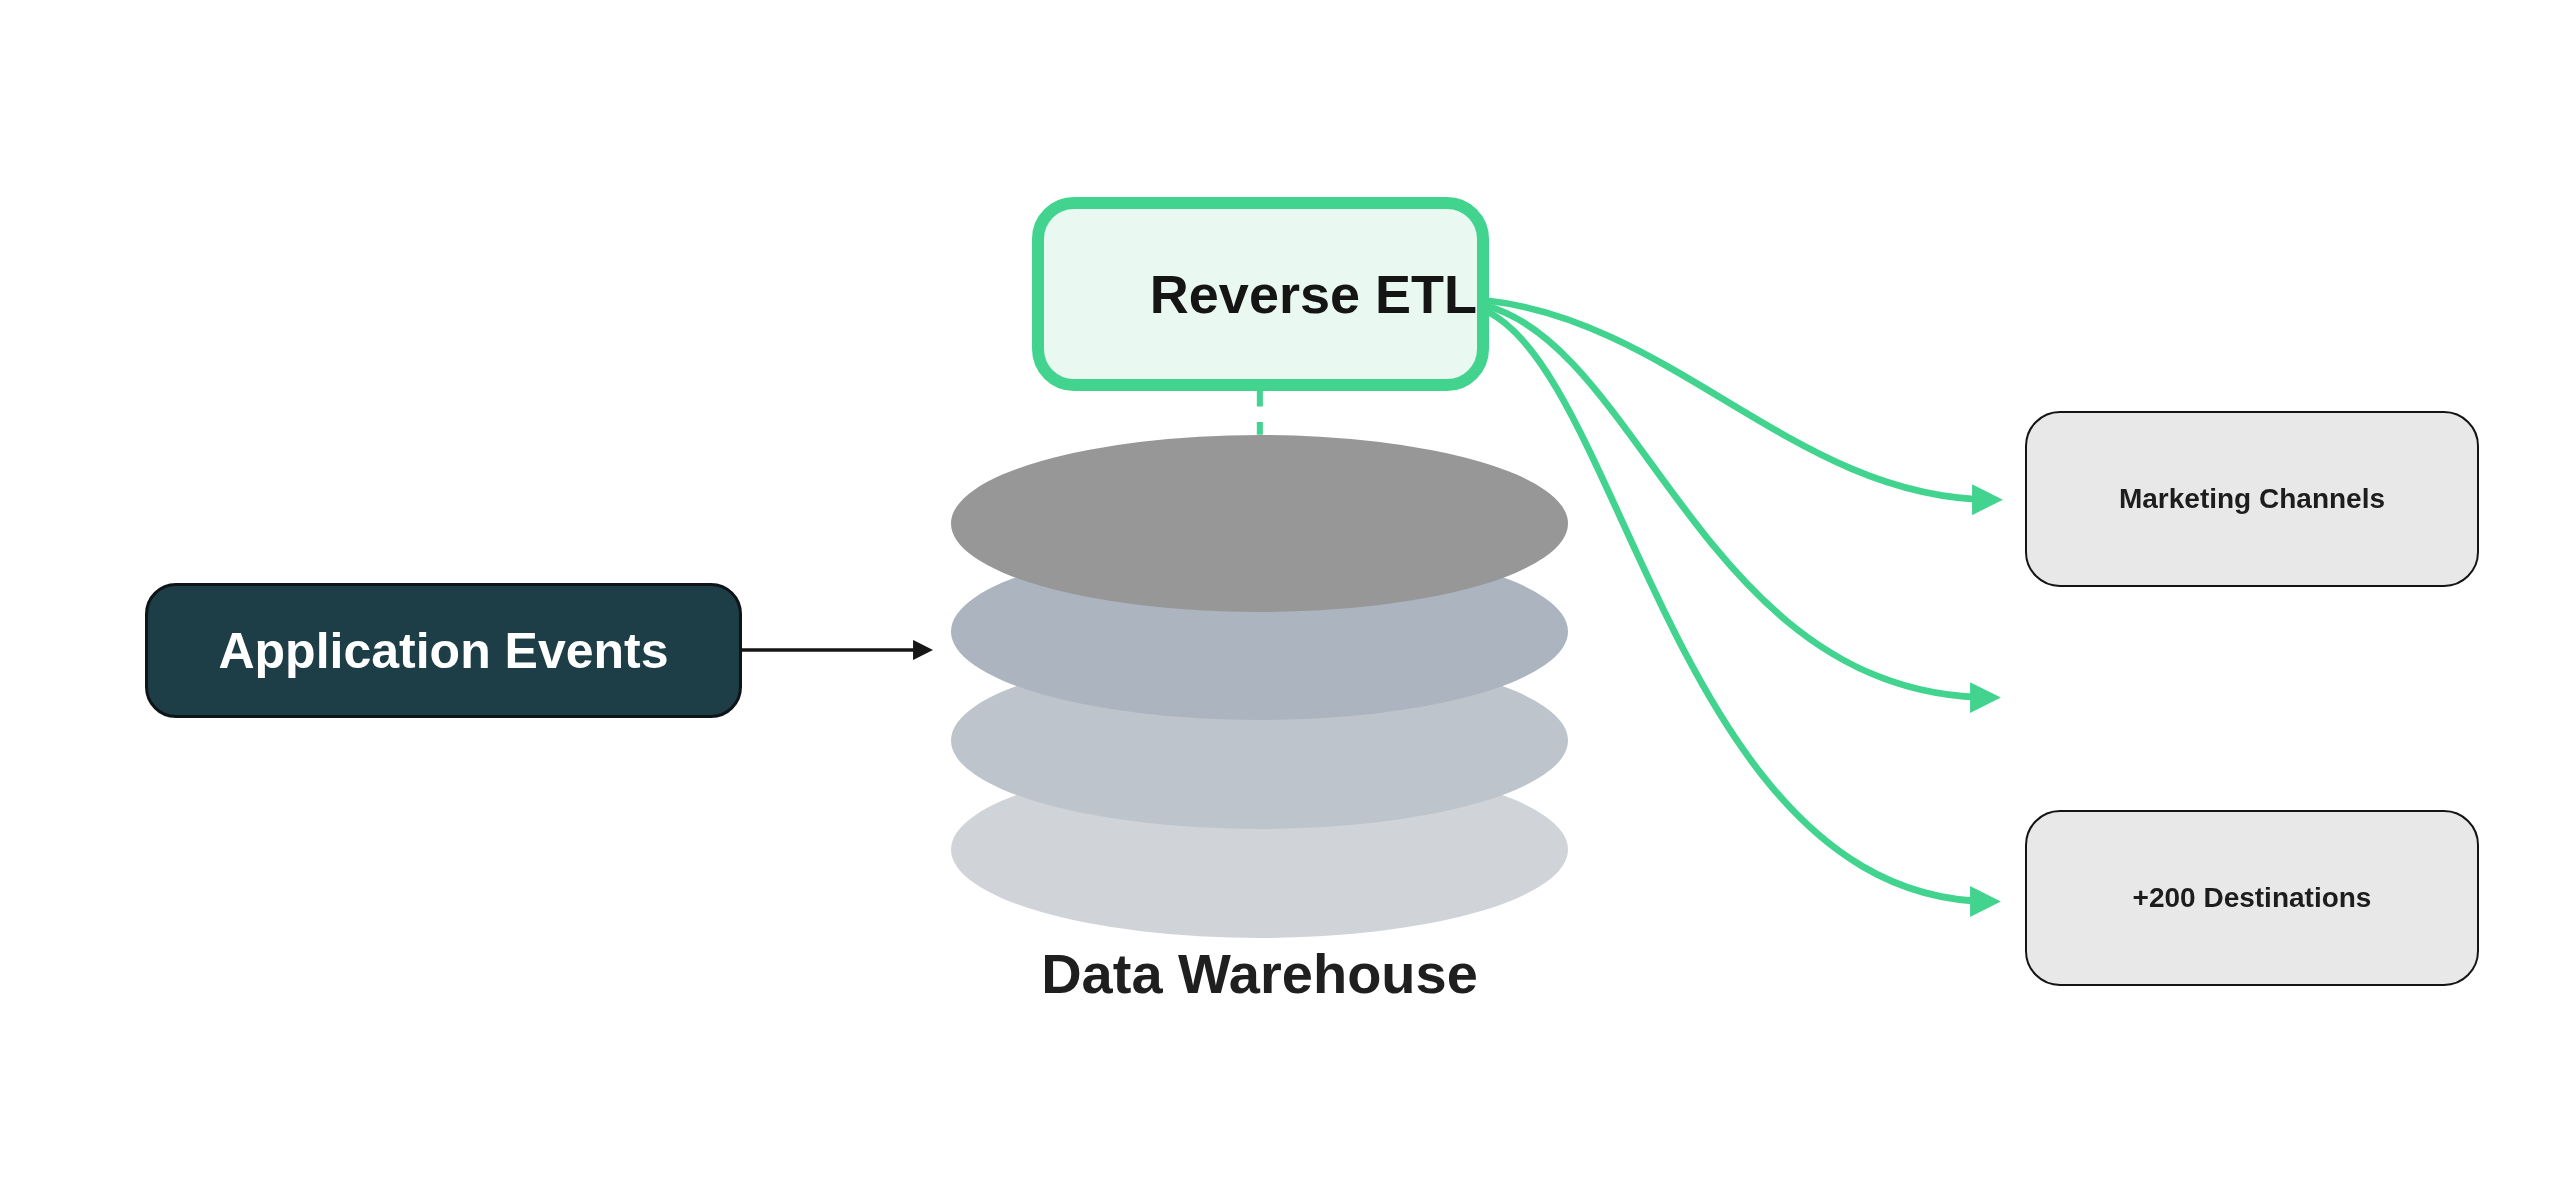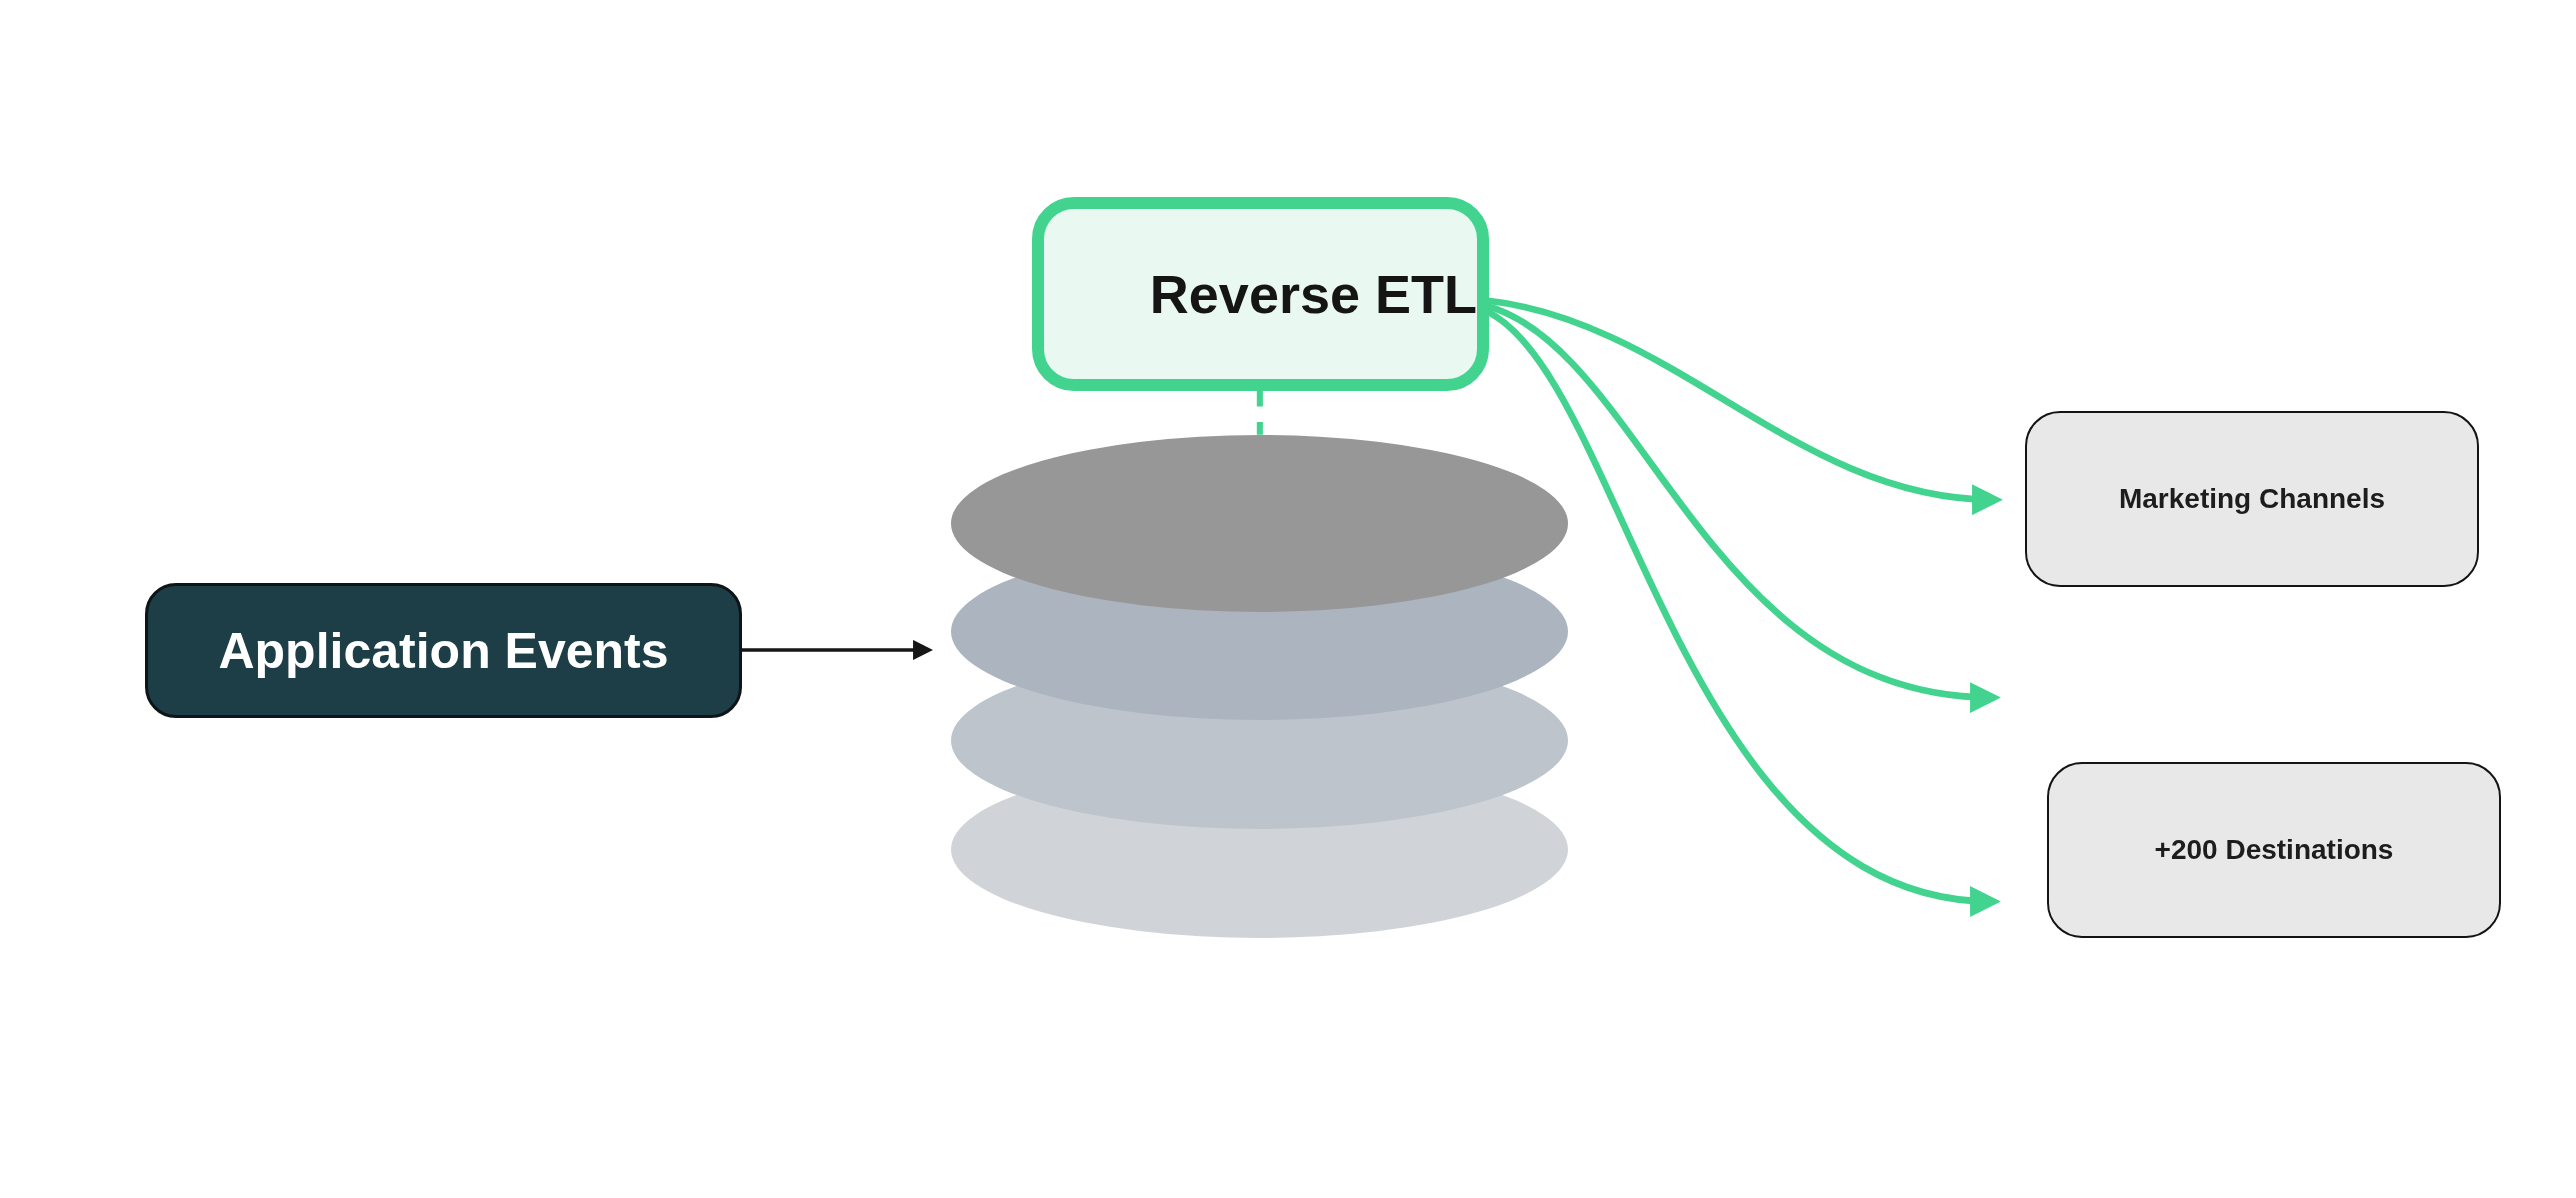--- a/index.html
+++ b/index.html
@@ -80,21 +80,21 @@
     width: 454px; height: 176px;
     background: var(--c-box-gray, #e8e8e8);
     border: 2.7px solid var(--c-box-border, #141414);
     border-radius: 35px;
     color: #1d1d1d;
     font-size: 28px;
     font-weight: bold;
   }
   .node-dest.d0 { top: 411px; }
   .node-dest.d1 { top: 610px; }
-  .node-dest.d2 { top: 762px; margin-left: 22px; }
+  .node-dest.d2 { top: 810px; }
 
   
   .layer {
     position: absolute;
     left: 951px;
     width: 617px;
     height: 177px;
     border-radius: 50%;
   }
   .layer1 { top: 435px;  background: var(--c-layer1, #979797); z-index: 8; }
@@ -141,20 +141,21 @@
   </div>
 
   <div class="node node-etl">
     <span>Reverse ETL</span>
   </div>
 
   <div class="layer layer1"></div>
   <div class="layer layer2"></div>
   <div class="layer layer3"></div>
   <div class="layer layer4"></div>
+  <div class="warehouse-label">Data Warehouse</div>
 
   <div class="node node-dest d0">
     <span>Marketing Channels</span>
   </div>
   <div class="node node-dest d2">
     <span>+200 Destinations</span>
   </div>
 
 </div>
 

